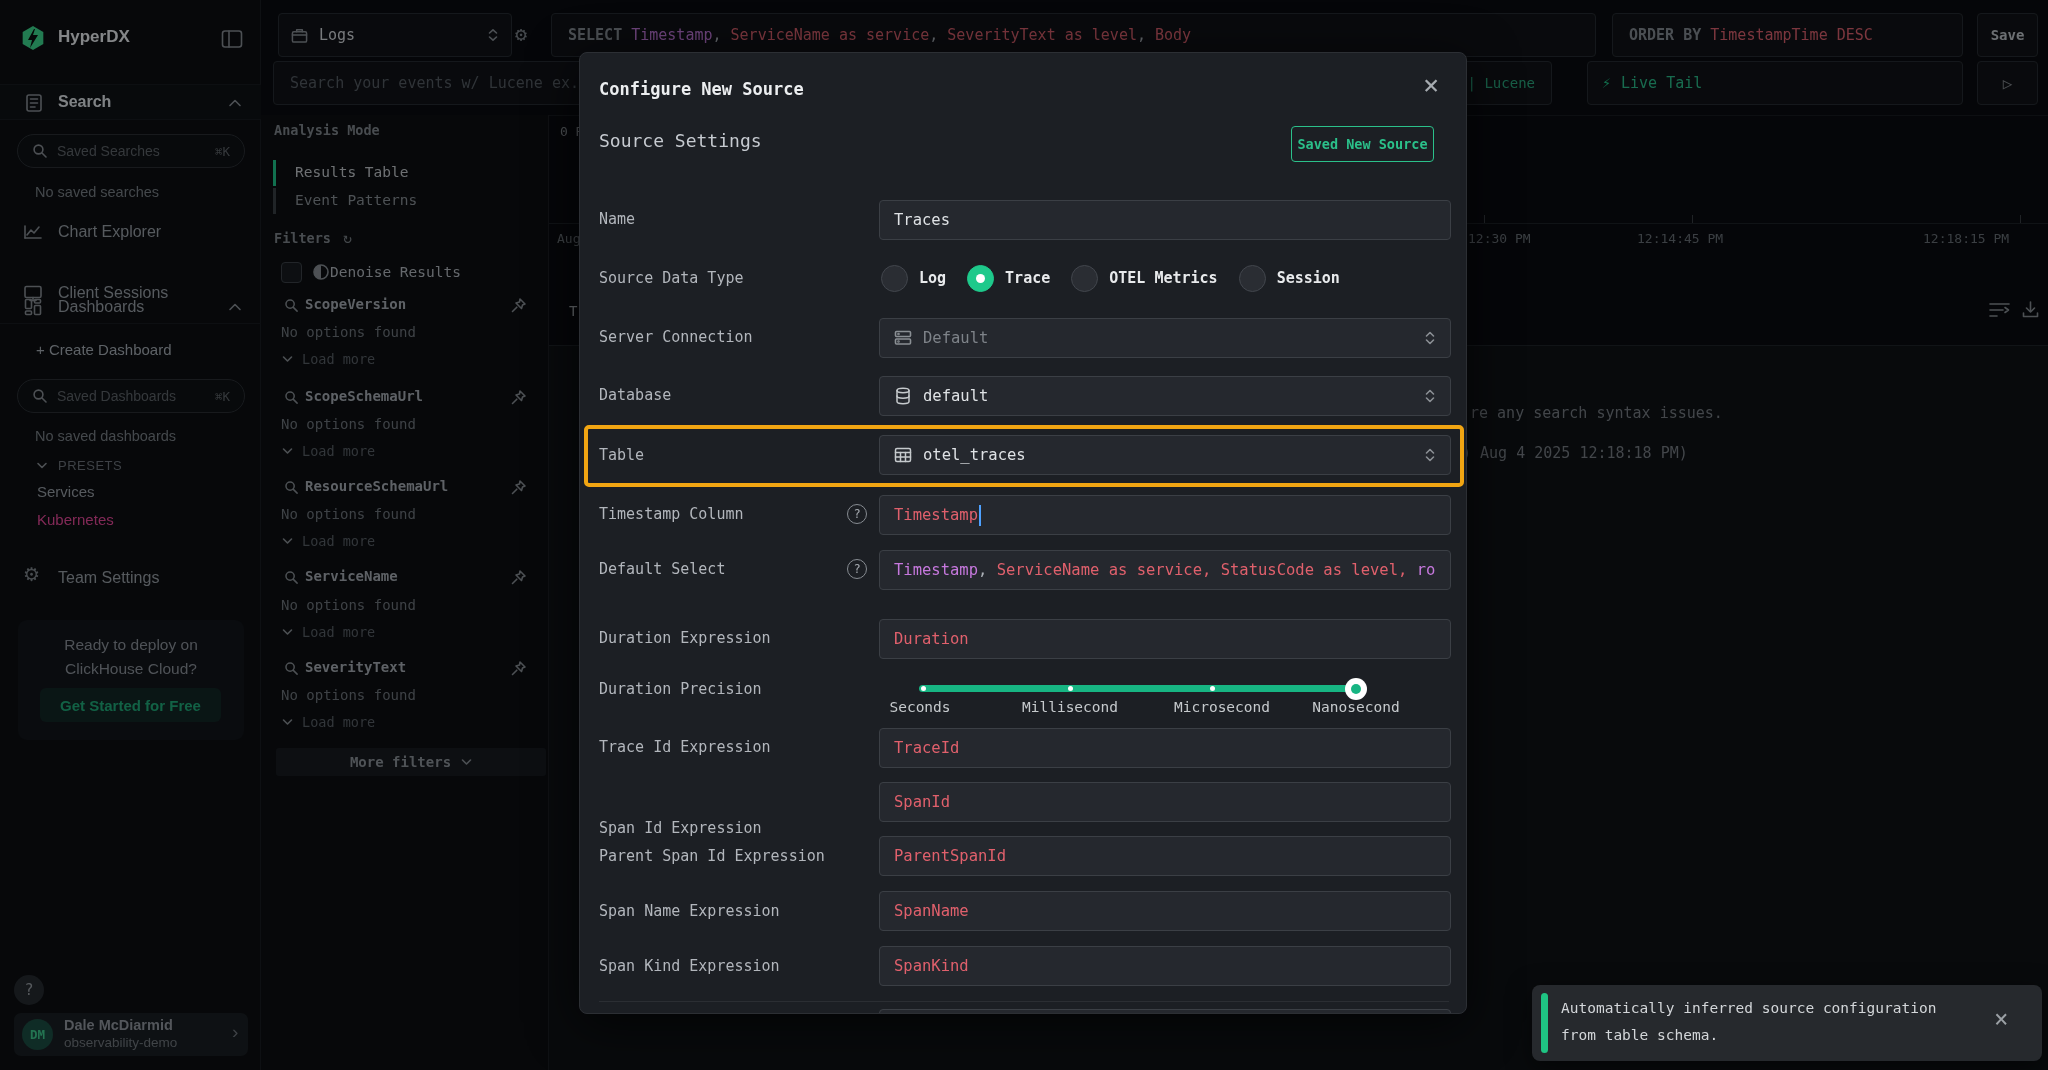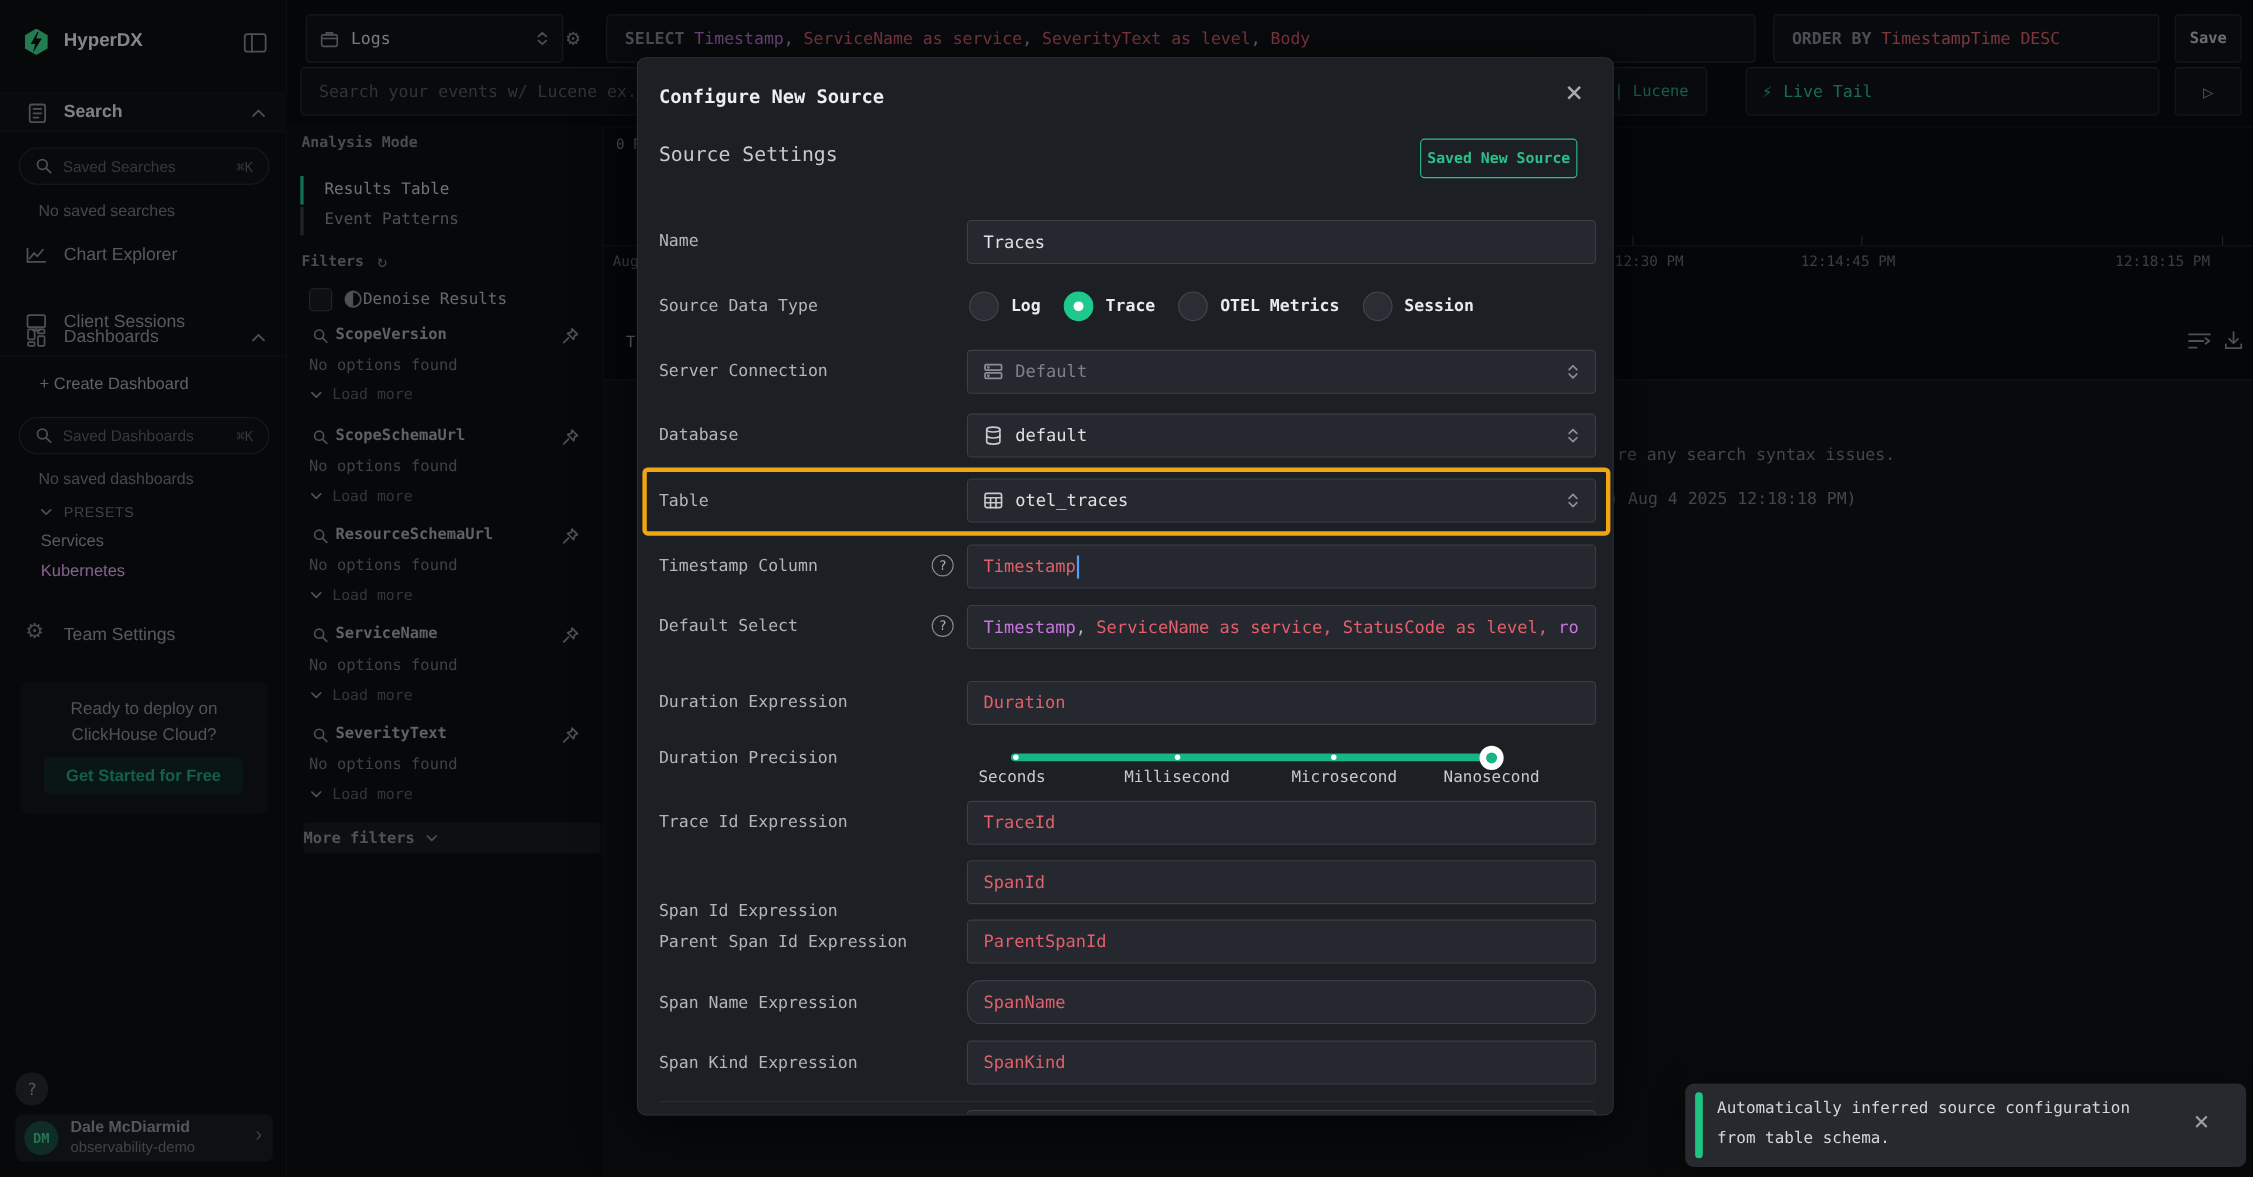--- a/index.html
+++ b/index.html
@@ -127,21 +127,21 @@
     </div>
     <div class="abs sans" style="left:35px;top:428px;font-size:14.5px;color:#7b8085;">No saved dashboards</div>
 
     <div class="abs flex" style="left:36px;top:456px;height:18px;">
       <svg class="ic" width="12" height="9" viewBox="0 0 12 9">
           <polyline points="2,2.5 6,6.5 10,2.5"></polyline>
         </svg>
       <span class="sans" style="margin-left:10px;font-size:13px;color:#6f747a;letter-spacing:.5px;">PRESETS</span>
     </div>
     <div class="abs sans" style="left:37px;top:483px;font-size:15px;color:#9ba0a6;">Services</div>
-    <div class="abs sans" style="left:37px;top:511px;font-size:15px;color:#f0abfc;">Kubernetes</div>
+    <div class="abs sans" style="left:37px;top:511px;font-size:15px;color:#ec4899;">Kubernetes</div>
 
     <div class="abs flex side-item sans" style="left:0;top:565px;width:261px;height:26px;">
       <span class="abs" style="left:23px;top:-2px;font-size:19px;color:#82878c;">⚙</span>
       <span class="abs" style="left:58px;">Team Settings</span>
     </div>
 
     <div class="abs" style="left:18px;top:620px;width:226px;height:120px;background:#111316;border-radius:9px;">
       <div class="abs sans" style="left:0;top:16px;width:226px;text-align:center;font-size:15.5px;color:#8e939a;">Ready to deploy on</div>
       <div class="abs sans" style="left:0;top:40px;width:226px;text-align:center;font-size:15.5px;color:#8e939a;">ClickHouse Cloud?</div>
       <div class="abs sans flex" style="left:22px;top:68px;width:181px;height:34px;background:rgba(32,197,136,0.10);border-radius:6px;justify-content:center;font-weight:bold;font-size:15px;color:#1fae79;">Get Started for Free</div>
@@ -299,21 +299,21 @@
         </svg>
       <div class="abs facet-empty" style="left:20px;top:28px;">No options found</div>
       <div class="abs flex" style="left:21px;top:55px;">
           <svg class="ic" width="11" height="8" viewBox="0 0 11 8">
             <polyline points="1.5,2 5.5,6 9.5,2"></polyline>
           </svg>
           <span class="facet-more" style="margin-left:9px;">Load more</span>
         </div>
     </div>
 
-    <div class="abs flex" style="left:15px;top:633px;width:270px;height:28px;background:#17191d;border-radius:3px;justify-content:flex-start;">
+    <div class="abs flex" style="left:15px;top:633px;width:270px;height:28px;background:#17191d;border-radius:3px;justify-content:center;">
       <span style="font-size:14px;font-weight:bold;color:#8f9499;">More filters</span>
       <svg class="ic" width="11" height="8" viewBox="0 0 11 8" style="margin-left:10px;">
           <polyline points="1.5,2 5.5,6 9.5,2"></polyline>
         </svg>
     </div>
   </div>
 
   <div class="abs" style="left:560px;top:124px;font-size:13px;color:#888c91;">0 R</div>
   <div class="abs" style="left:549px;top:223px;width:1499px;height:1px;background:#1d2023;"></div>
   <div class="abs tick" style="left:1484px;top:215px;"></div>
@@ -455,21 +455,21 @@
     <div class="abs mlabel" style="left:19px;top:684px;">Trace Id Expression</div>
     <div class="abs minput" style="left:299px;top:675px;width:572px;height:40px;"><span class="red">TraceId</span></div>
 
     <div class="abs mlabel" style="left:19px;top:738px;margin-top:27px;">Span Id Expression</div>
     <div class="abs minput" style="left:299px;top:729px;width:572px;height:40px;"><span class="red">SpanId</span></div>
 
     <div class="abs mlabel" style="left:19px;top:793px;">Parent Span Id Expression</div>
     <div class="abs minput" style="left:299px;top:783px;width:572px;height:40px;"><span class="red">ParentSpanId</span></div>
 
     <div class="abs mlabel" style="left:19px;top:848px;">Span Name Expression</div>
-    <div class="abs minput" style="left:299px;top:838px;width:572px;height:40px;border-radius:13px;"><span class="red">SpanName</span></div>
+    <div class="abs minput" style="left:299px;top:838px;width:572px;height:40px;"><span class="red">SpanName</span></div>
 
     <div class="abs mlabel" style="left:19px;top:903px;">Span Kind Expression</div>
     <div class="abs minput" style="left:299px;top:893px;width:572px;height:40px;"><span class="red">SpanKind</span></div>
 
     <div class="abs" style="left:19px;top:948px;width:850px;height:1px;background:#2b2e33;"></div>
     <div class="abs minput" style="left:299px;top:956px;width:572px;height:40px;"></div>
   </div>
 
   <div id="toast" class="abs">
     <div class="abs" style="left:9px;top:8px;width:7px;height:60px;border-radius:4px;background:#1fc483;"></div>

